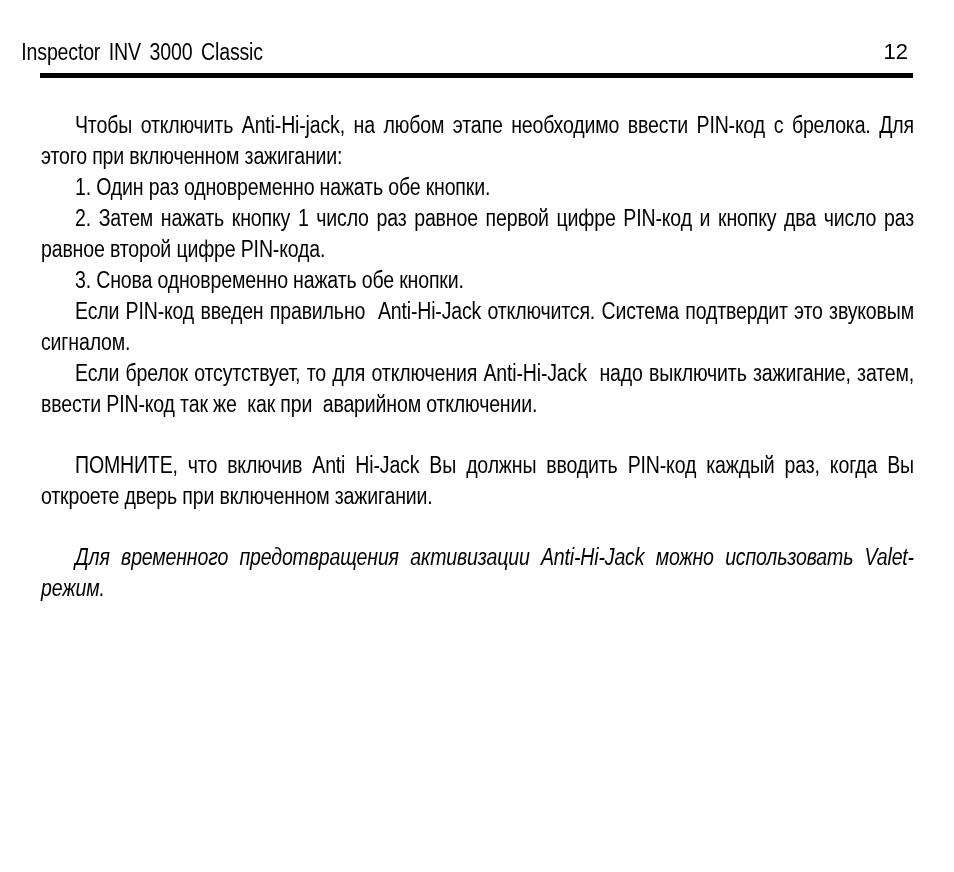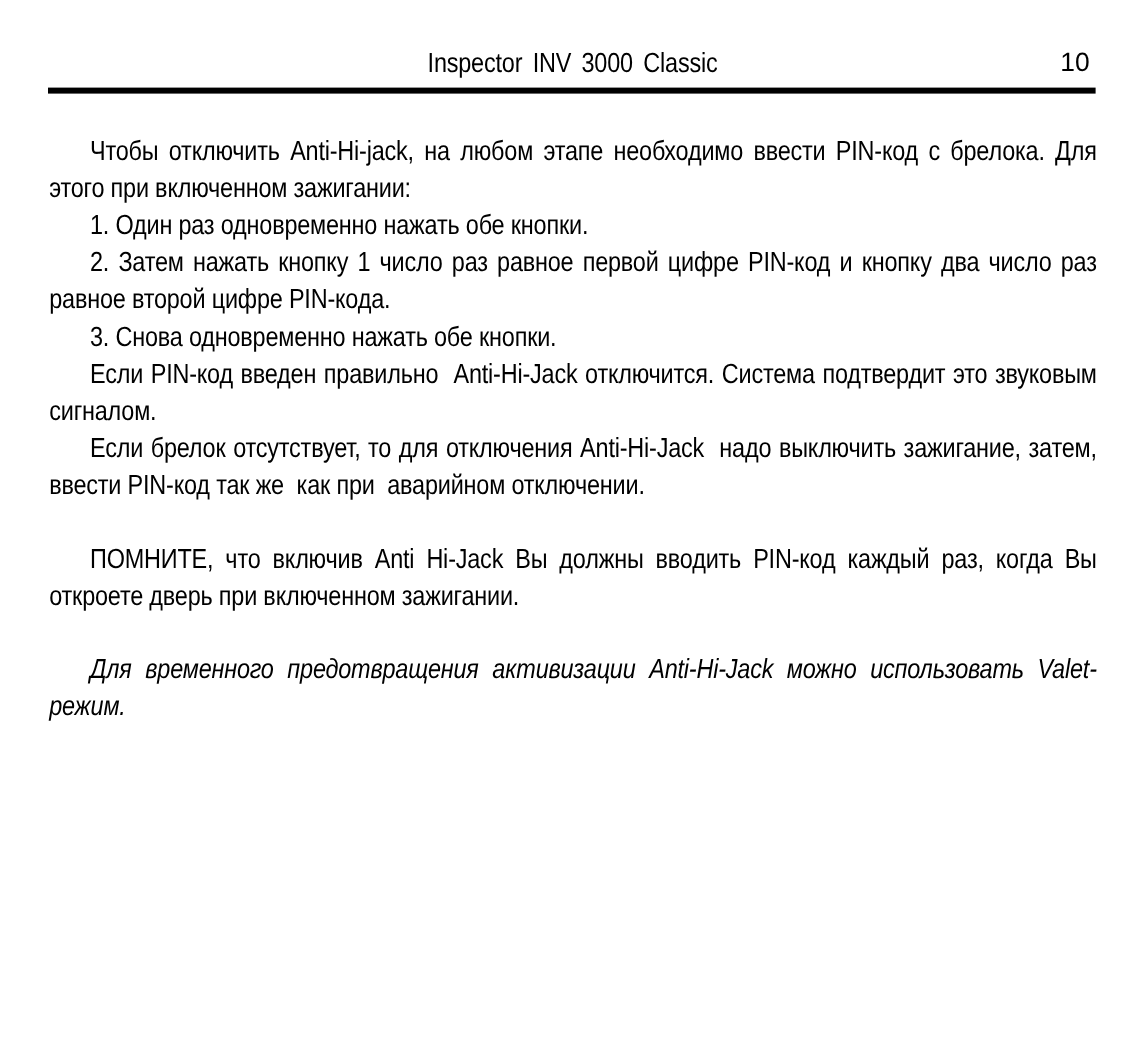--- a/index.html
+++ b/index.html
@@ -9,21 +9,21 @@
     height: 872px;
     background: var(--bg, #ffffff);
     color: var(--fg, #000000);
     overflow: hidden;
     font-family: "Liberation Sans", "DejaVu Sans", sans-serif;
   }
   .page-header {
     position: absolute;
     top: 40px; left: 0;
     width: 954px;
-    text-align: center;
+    text-align: left;
   }
   .header-title {
     display: inline-block;
     font-size: 23px;
     line-height: 25px;
     letter-spacing: -0.2px;
     word-spacing: 4px;
     transform: scaleX(0.85);
     transform-origin: 50% 0;
     white-space: nowrap;
@@ -59,21 +59,21 @@
   .doc-body p.gap { margin-top: 30px; }
   .doc-body p.italic { font-style: italic; }
 </style>
 </head>
 <body>
 
 <div class="page" style="--bg: #ffffff; --fg: #000000; --rule: #000000;">
   <div class="page-header">
     <span class="header-title">Inspector INV 3000 Classic</span>
   </div>
-  <span class="page-number">10</span>
+  <span class="page-number">12</span>
   <div class="header-rule"></div>
   <div class="doc-body">
       <p class="">Чтобы отключить Anti-Hi-jack, на любом этапе необходимо ввести PIN-код с брелока. Для этого при включенном зажигании:</p>
       <p class="">1. Один раз одновременно нажать обе кнопки.</p>
       <p class="">2. Затем нажать кнопку 1 число раз равное первой цифре PIN-код и кнопку два число раз равное второй цифре PIN-кода.</p>
       <p class="">3. Снова одновременно нажать обе кнопки.</p>
       <p class="">Если PIN-код введен правильно  Anti-Hi-Jack отключится. Система подтвердит это звуковым сигналом.</p>
       <p class="">Если брелок отсутствует, то для отключения Anti-Hi-Jack  надо выключить зажигание, затем, ввести PIN-код так же  как при  аварийном отключении.</p>
       <p class="gap">ПОМНИТЕ, что включив Anti Hi-Jack Вы должны вводить PIN-код каждый раз, когда Вы откроете дверь при включенном зажигании.</p>
       <p class="italic gap">Для временного предотвращения активизации Anti-Hi-Jack можно использовать Valet-режим.</p>

